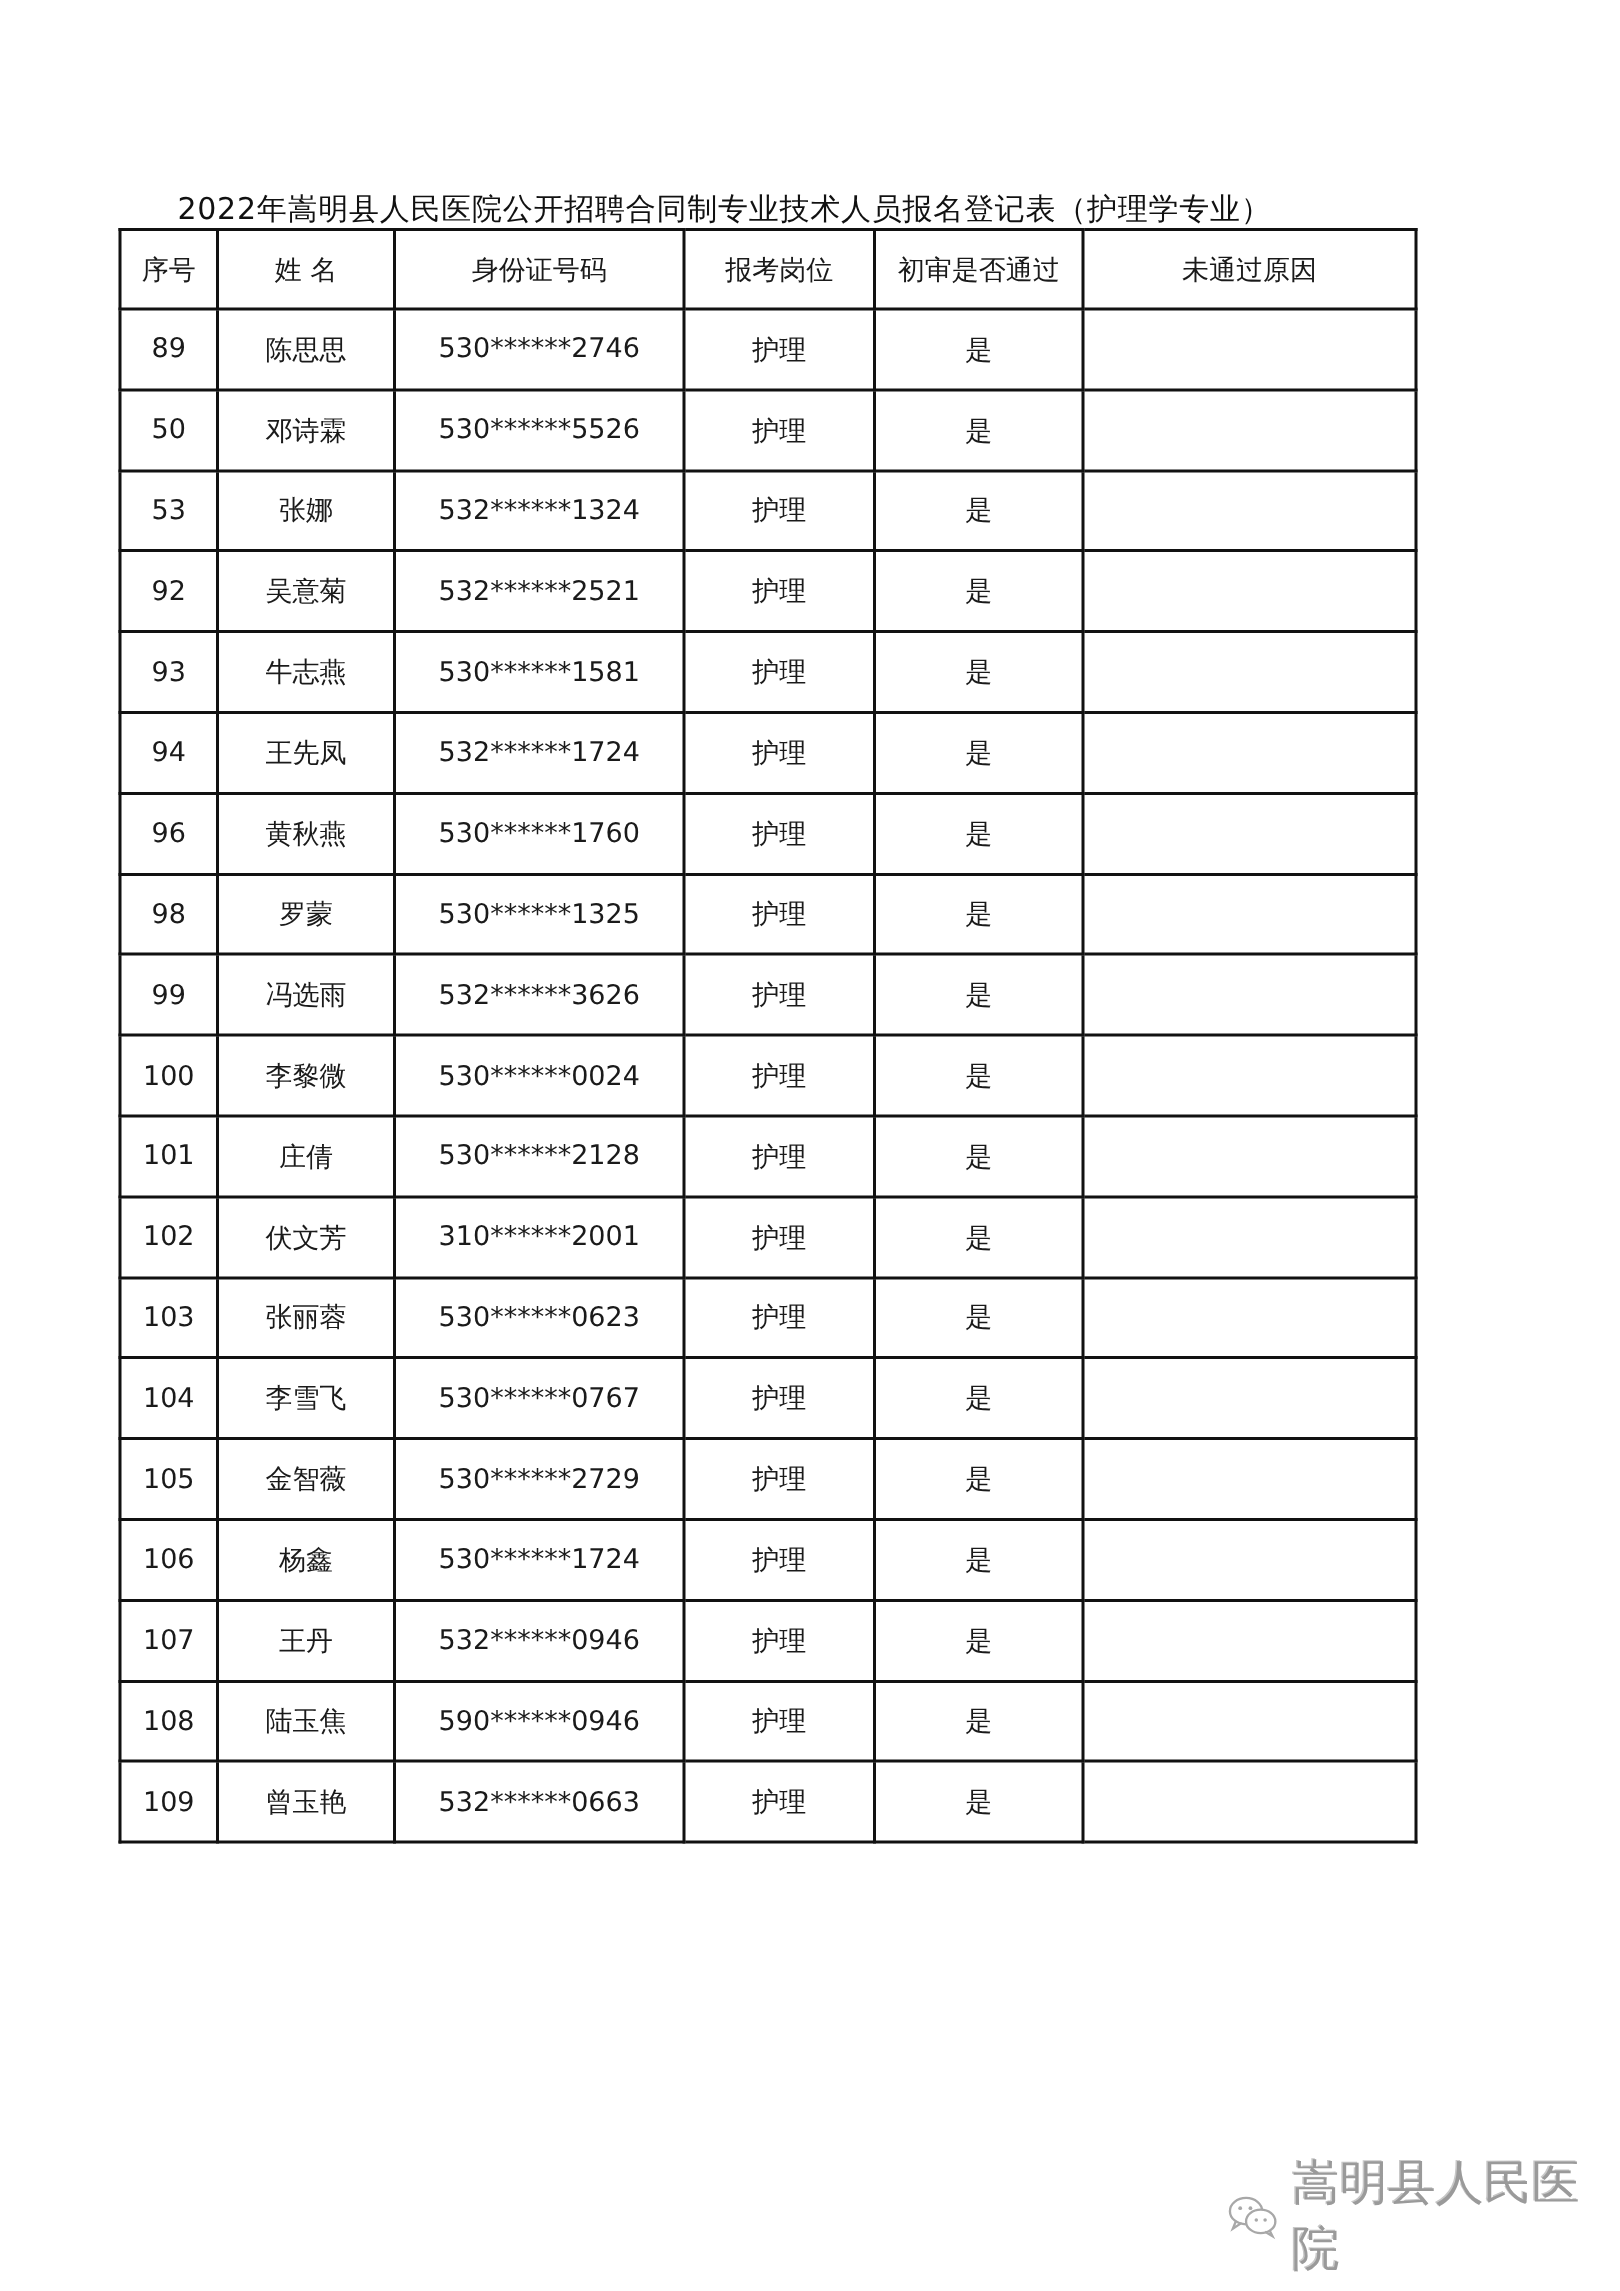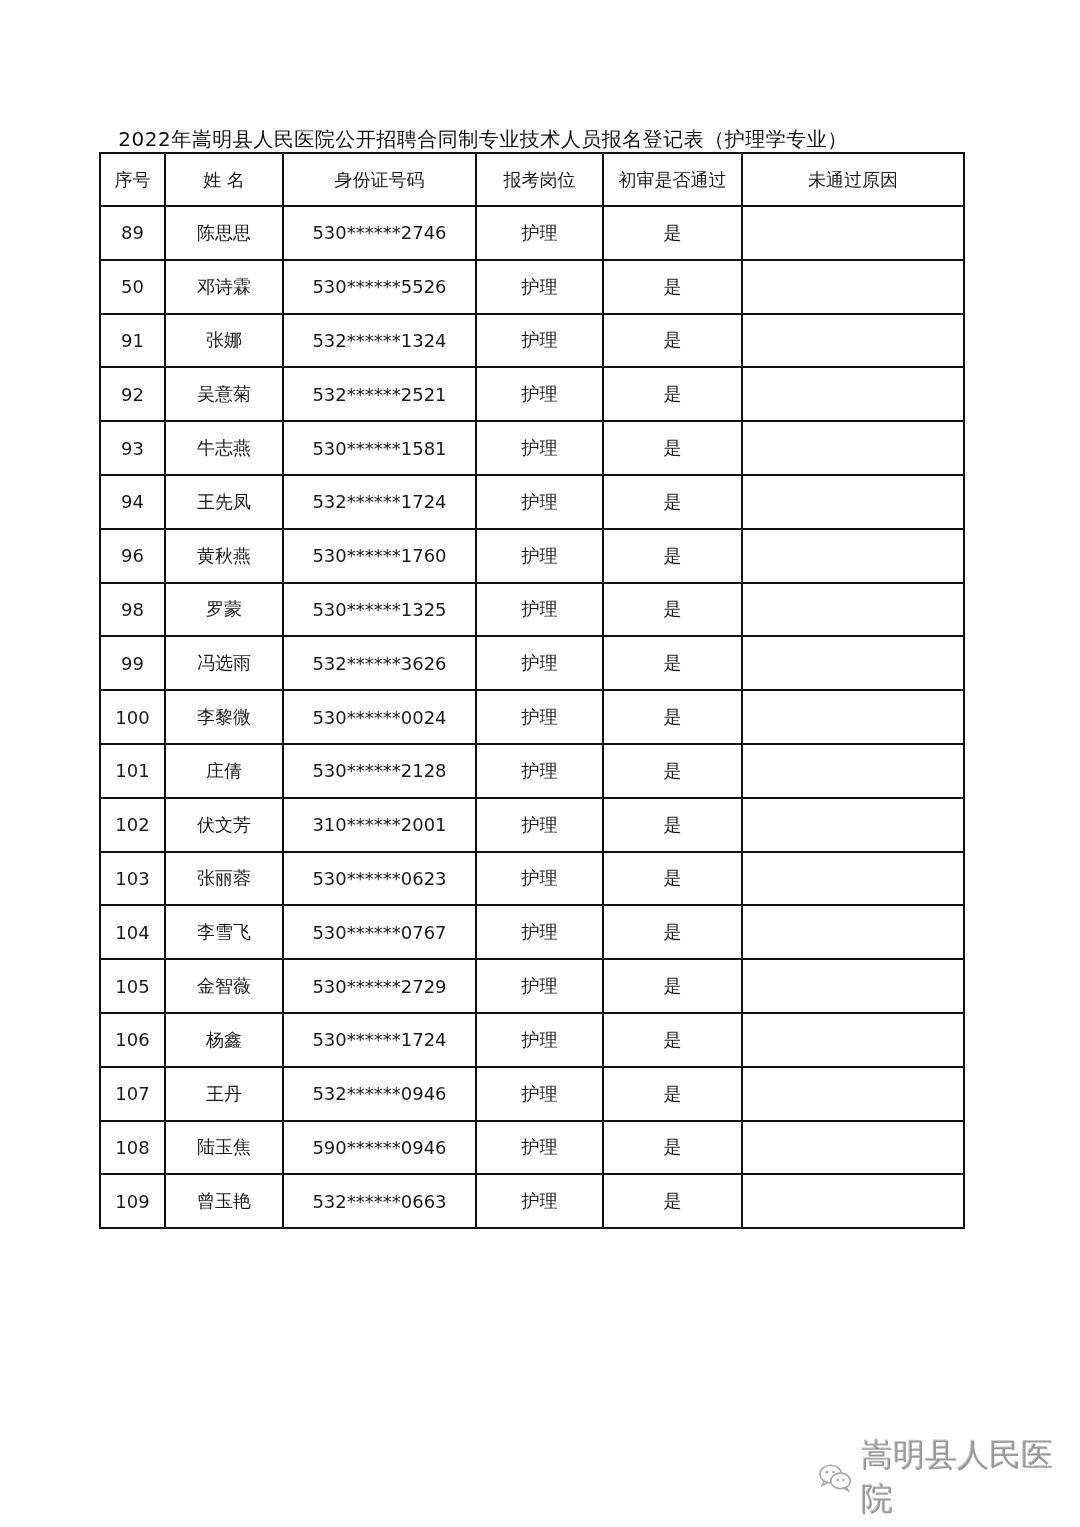--- a/index.html
+++ b/index.html
@@ -5,21 +5,21 @@
     html, body { margin: 0; padding: 0; background: #ffffff; }
     body {
       width: 1080px; height: 1527px; position: relative; overflow: hidden;
       font-family: "DejaVu Sans", "Liberation Sans", sans-serif; color: #1a1a1a;
     }
     .title {
       position: absolute; left: 0; top: 126px; width: 910px; text-align: center;
       font-size: 20px; letter-spacing: 0.5px; color: #111; margin-left: 28px;
     }
     table.reg {
-      position: absolute; left: 99px; top: 152px;
+      position: absolute; left: 79px; top: 152px;
       border-collapse: collapse; table-layout: fixed;
       width: 864px;
       border-radius: 12px;
     }
     table.reg th, table.reg td {
       border: 2px solid #111; text-align: center; vertical-align: middle;
       font-weight: normal; font-size: 18px; color: #1a1a1a; padding: 0;
     }
     table.reg thead th { height: 51px; }
     table.reg tbody td { height: 51.8px; }
@@ -72,21 +72,21 @@
       </tr>
       <tr>
         <td>50</td>
         <td>邓诗霖</td>
         <td>530******5526</td>
         <td>护理</td>
         <td>是</td>
         <td></td>
       </tr>
       <tr>
-        <td>91</td>
+        <td>53</td>
         <td>张娜</td>
         <td>532******1324</td>
         <td>护理</td>
         <td>是</td>
         <td></td>
       </tr>
       <tr>
         <td>92</td>
         <td>吴意菊</td>
         <td>532******2521</td>

